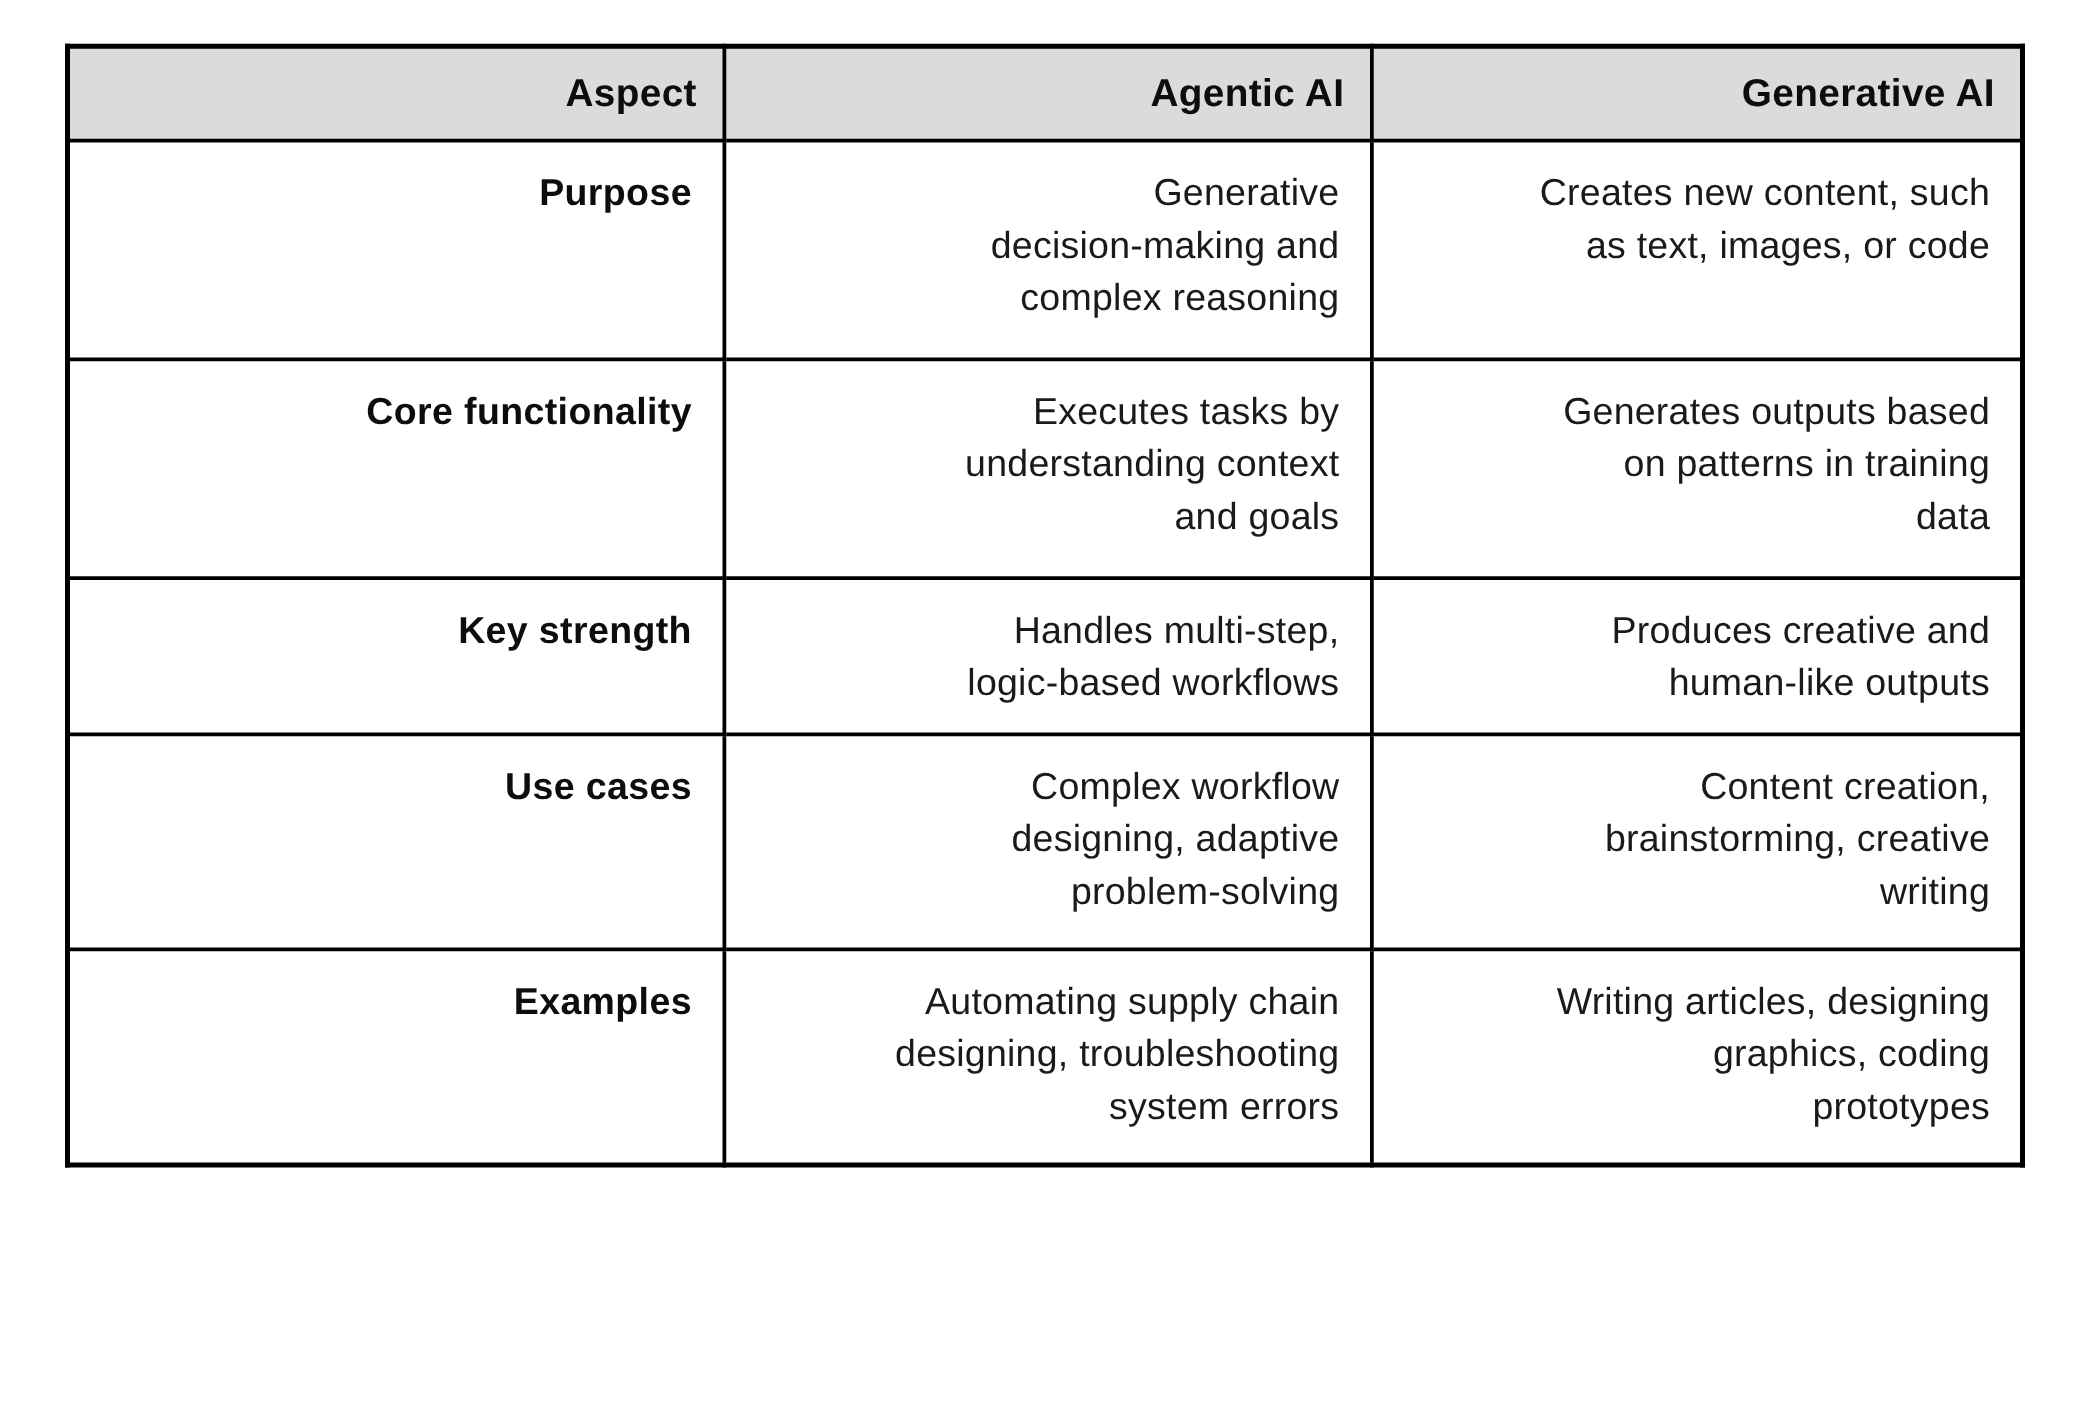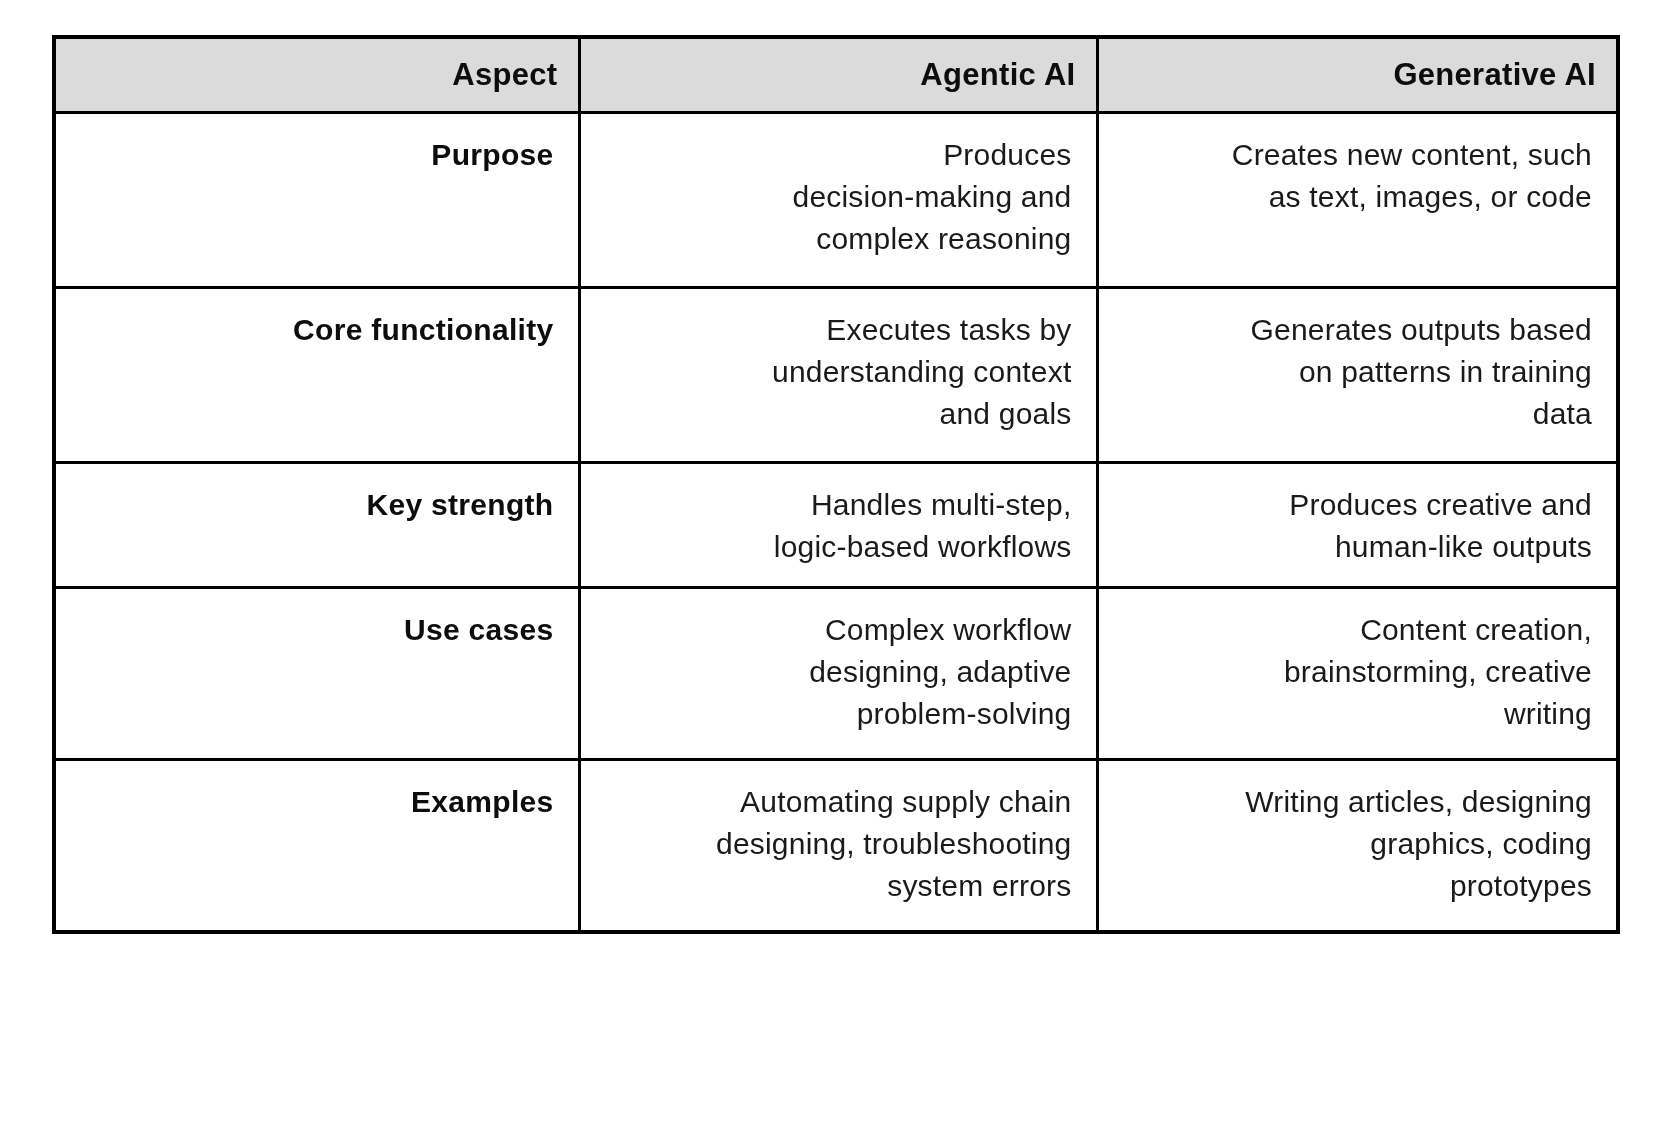--- a/index.html
+++ b/index.html
@@ -76,21 +76,21 @@
     <thead>
       <tr>
         <th>Aspect</th>
         <th>Agentic AI</th>
         <th>Generative AI</th>
       </tr>
     </thead>
     <tbody>
         <tr>
           <th>Purpose</th>
-          <td>Produces
+          <td>Generative
 decision-making and
 complex reasoning</td>
           <td>Creates new content, such
 as text, images, or code</td>
         </tr>
         <tr>
           <th>Core functionality</th>
           <td>Executes tasks by
 understanding context
 and goals</td>

